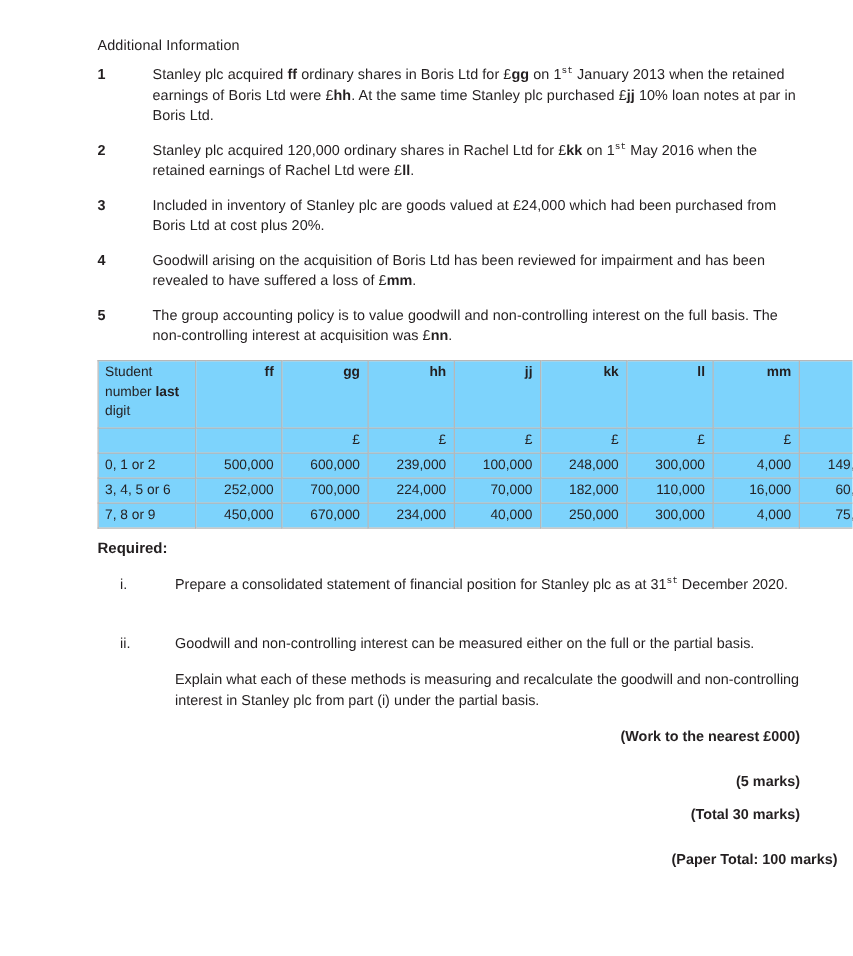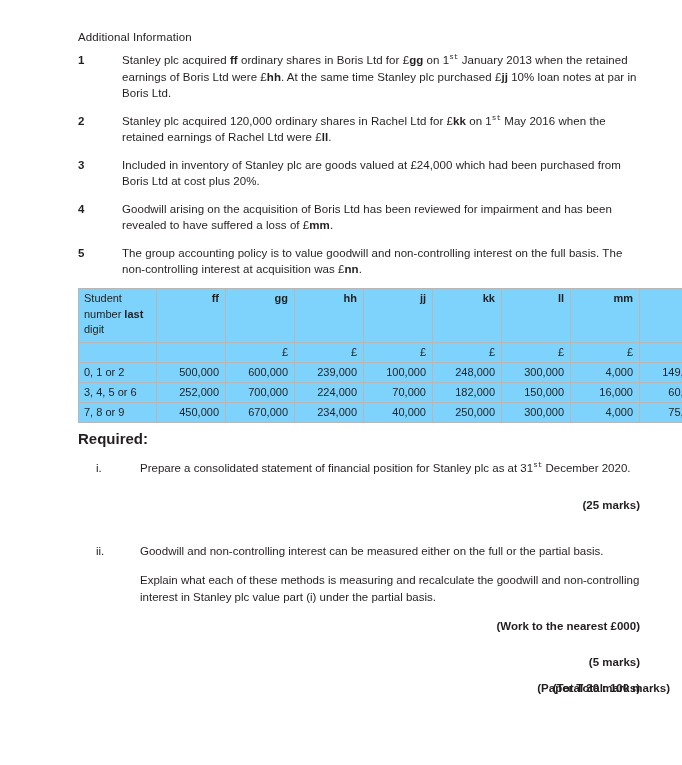--- a/index.html
+++ b/index.html
@@ -102,21 +102,21 @@
   }
   table.grid th.corner b { font-weight: bold; }
   .col-first { width: 78px; }
   .col-num   { width: 69px; }
 
   
   .required-title {
     position: absolute;
     left: 78px;
     top: 431px;
-    font-size: 15px;
+    font-size: 12px;
     font-weight: bold;
     line-height: 15px;
   }
   .roman-list {
     position: absolute;
     left: 78px;
     top: 460px;
     width: 562px;
   }
   .roman-item {
@@ -238,21 +238,21 @@
             <td>4,000</td>
             <td>149,000</td>
           </tr>
           <tr>
             <td class="rowlabel">3, 4, 5 or 6</td>
             <td>252,000</td>
             <td>700,000</td>
             <td>224,000</td>
             <td>70,000</td>
             <td>182,000</td>
-            <td>150,000</td>
+            <td>110,000</td>
             <td>16,000</td>
             <td>60,000</td>
           </tr>
           <tr>
             <td class="rowlabel">7, 8 or 9</td>
             <td>450,000</td>
             <td>670,000</td>
             <td>234,000</td>
             <td>40,000</td>
             <td>250,000</td>
@@ -265,29 +265,28 @@
   </div>
 
   <div class="required-title">Required:</div>
 
   <div class="roman-list">
 
     <div class="roman-item">
       <div class="roman-marker">i.</div>
       <div class="roman-body">
         <p id="item-i-text"><span>Prepare a consolidated statement of financial position for Stanley plc as at 31</span><sup>st</sup><span> December 2020.</span></p>
-        <div class="marks marks-25">(25 marks)</div>
       </div>
     </div>
 
     <div class="roman-item" style="margin-top:30px;">
       <div class="roman-marker">ii.</div>
       <div class="roman-body">
         <p>Goodwill and non-controlling interest can be measured either on the full or the partial basis.</p>
-        <p class="spaced">Explain what each of these methods is measuring and recalculate the goodwill and non-controlling interest in Stanley plc value part (i) under the partial basis.</p>
+        <p class="spaced">Explain what each of these methods is measuring and recalculate the goodwill and non-controlling interest in Stanley plc from part (i) under the partial basis.</p>
         <p class="bold">(Work to the nearest £000)</p>
         <div class="marks marks-5">(5 marks)</div>
         <div class="marks marks-30">(Total 30 marks)</div>
       </div>
     </div>
 
   </div>
 
   <div class="paper-total">(Paper Total: 100 marks)</div>
 

